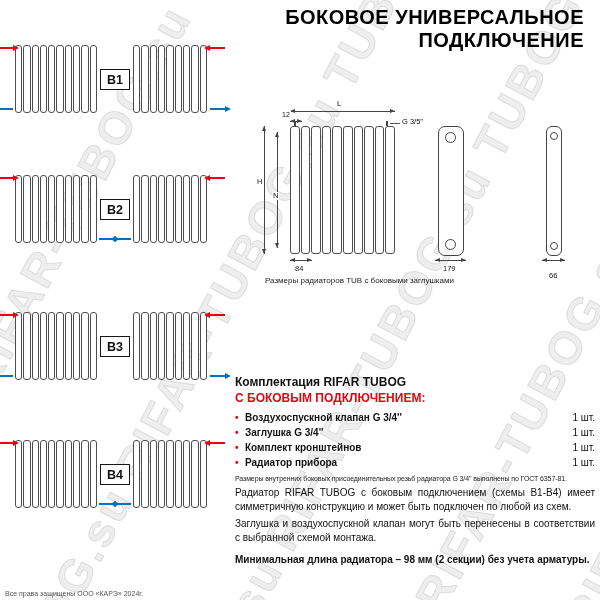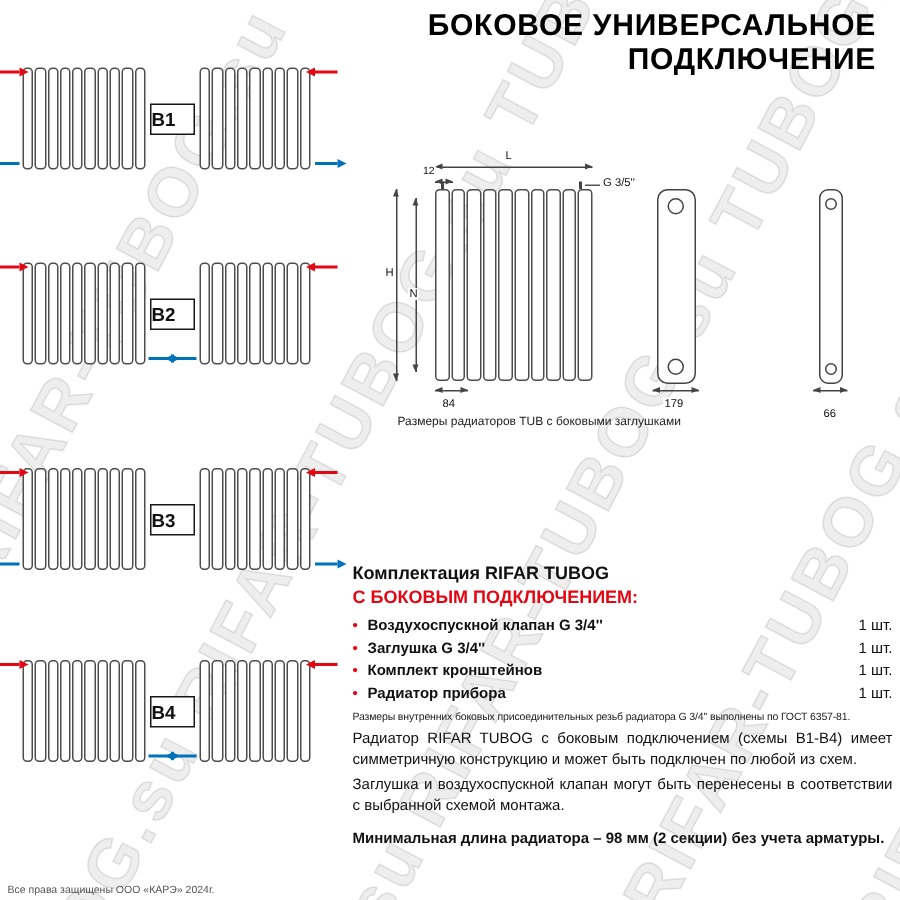--- a/index.html
+++ b/index.html
@@ -14,21 +14,21 @@
 
   
   .title{position:absolute;top:6px;right:16px;text-align:right;font-size:20px;font-weight:bold;
          line-height:23px;letter-spacing:0.5px;color:#000}
 
   
   .scheme-row{position:absolute;left:0;width:230px;height:68px}
   .rad{position:absolute;top:0;height:68px;display:flex;gap:1px}
   .tube{flex:1;border:1px solid #4d4d4d;border-radius:3px;background:#fff;min-width:0}
   .scheme-label{position:absolute;left:100px;top:24px;width:28px;height:19px;border:1.5px solid #161616;
-                display:flex;align-items:center;justify-content:flex-start;font-weight:bold;font-size:12.5px;background:#fff}
+                display:flex;align-items:center;justify-content:center;font-weight:bold;font-size:12.5px;background:#fff}
   .arrow{position:absolute;height:2.4px;width:15px;background:currentColor}
   .arrow.dir-right::after{content:"";position:absolute;right:-6px;top:-2.3px;
        border-top:3.5px solid transparent;border-bottom:3.5px solid transparent;border-left:6px solid currentColor}
   .arrow.dir-left::before{content:"";position:absolute;left:-6px;top:-2.3px;
        border-top:3.5px solid transparent;border-bottom:3.5px solid transparent;border-right:6px solid currentColor}
   .c-red{color:#e30613}.c-blue{color:#0072bc}
 
   
   .drawing{position:absolute;left:250px;top:98px;width:345px;height:200px}
   .dim-h{position:absolute;height:1px;background:#444}

